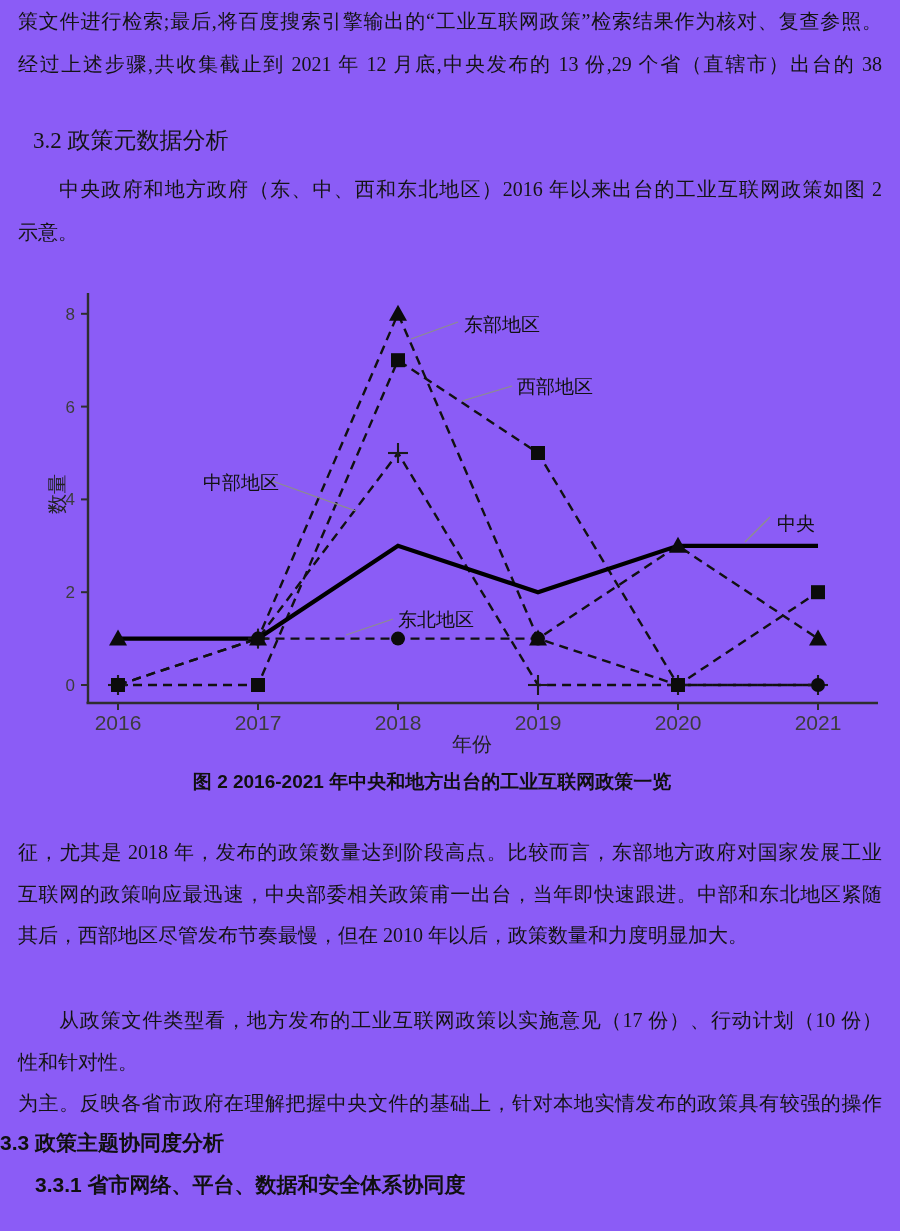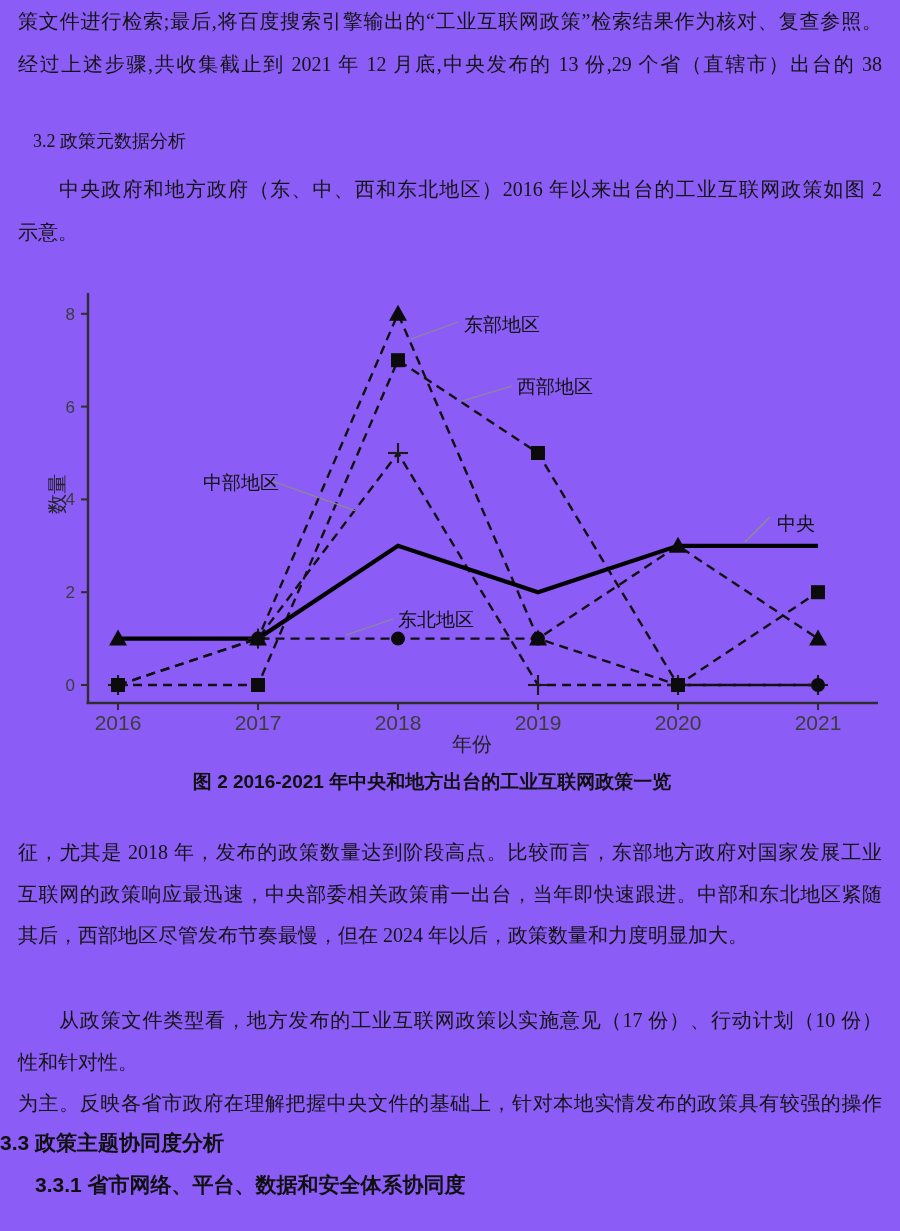--- a/index.html
+++ b/index.html
@@ -4,21 +4,21 @@
 <style>
   html,body{margin:0;padding:0;background:#ffffff;}
   .page{position:relative;width:900px;height:1231px;background:#8b5cf6;overflow:hidden;
         font-family:"Liberation Serif","DejaVu Serif",serif;color:#141414;}
   .tblock{position:absolute;left:18px;width:864px;font-size:20px;}
   .lh-top{line-height:43.4px;}
   .lh-low{line-height:41.6px;}
   .ln{text-align:justify;}
   .ln.full{text-align-last:justify;}
   .ln.indent{text-indent:41px;}
-  .h-num{position:absolute;font-size:18px;line-height:30px;}
+  .h-num{position:absolute;font-size:23px;line-height:30px;}
   .h-sans{position:absolute;font-family:"Liberation Sans","DejaVu Sans",sans-serif;
           font-weight:bold;font-size:21px;line-height:28px;color:#101010;}
   .caption{position:absolute;left:0;width:784px;text-align:center;
            font-family:"Liberation Sans","DejaVu Sans",sans-serif;
            font-weight:bold;font-size:19px;line-height:26px;color:#101010;padding-left:40px;}
   .chartwrap{position:absolute;left:0;top:280px;width:900px;height:485px;}
   
   .ax{stroke:#2e2e2e;stroke-width:2.4;fill:none;}
   .tk{stroke:#2e2e2e;stroke-width:2;}
   .dash{stroke:#111;stroke-width:2.4;stroke-dasharray:9 6;fill:none;}
@@ -122,21 +122,21 @@
         <line x1="770" y1="237" x2="745" y2="262" class="leader"></line>
         <text x="777" y="250" class="ann">中央</text>
       </svg>
   </div>
 
   <div class="caption" style="top:769px;">图 2  2016-2021 年中央和地方出台的工业互联网政策一览</div>
 
   <div class="tblock lh-low" style="top:832px;">
     <div class="ln full">征，尤其是 2018 年，发布的政策数量达到阶段高点。比较而言，东部地方政府对国家发展工业</div>
     <div class="ln full">互联网的政策响应最迅速，中央部委相关政策甫一出台，当年即快速跟进。中部和东北地区紧随</div>
-    <div class="ln">其后，西部地区尽管发布节奏最慢，但在 2024 年以后，政策数量和力度明显加大。</div>
+    <div class="ln">其后，西部地区尽管发布节奏最慢，但在 2010 年以后，政策数量和力度明显加大。</div>
   </div>
 
   <div class="tblock lh-low" style="top:1000px;">
     <div class="ln full indent">从政策文件类型看，地方发布的工业互联网政策以实施意见（17 份）、行动计划（10 份）</div>
     <div class="ln">性和针对性。</div>
     <div class="ln full">为主。反映各省市政府在理解把握中央文件的基础上，针对本地实情发布的政策具有较强的操作</div>
   </div>
 
   <div class="h-sans" style="left:0;top:1129px;">3.3  政策主题协同度分析</div>
 

